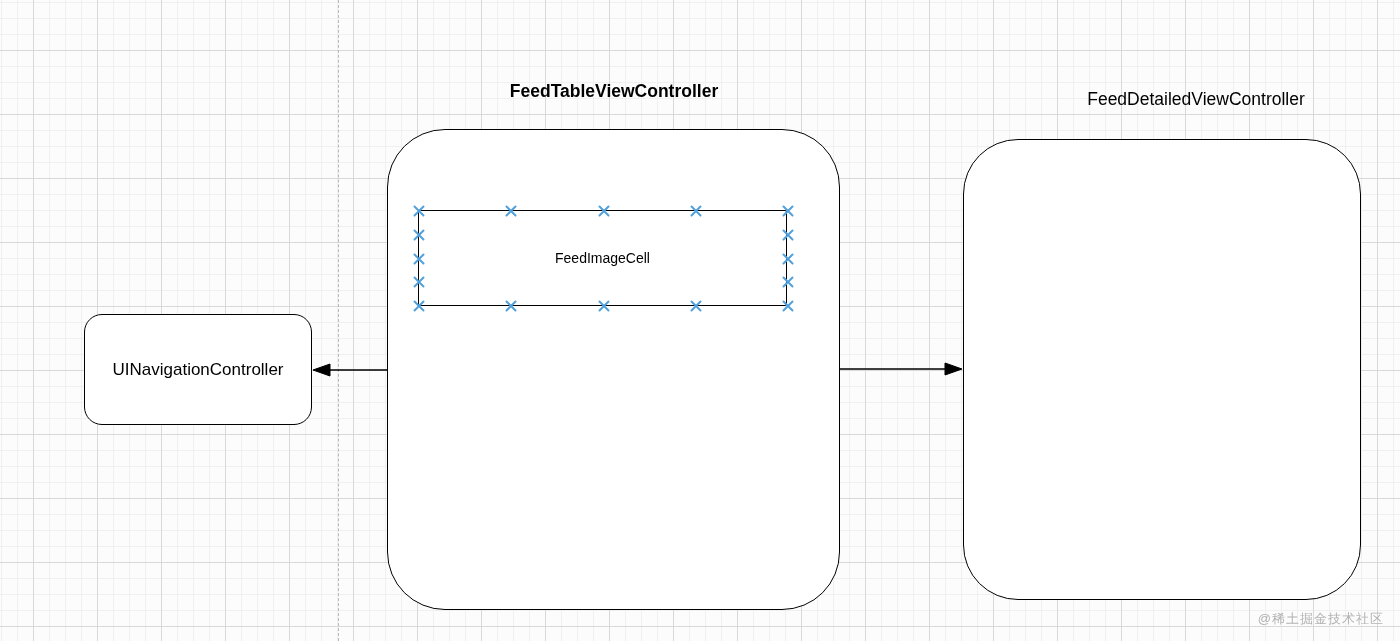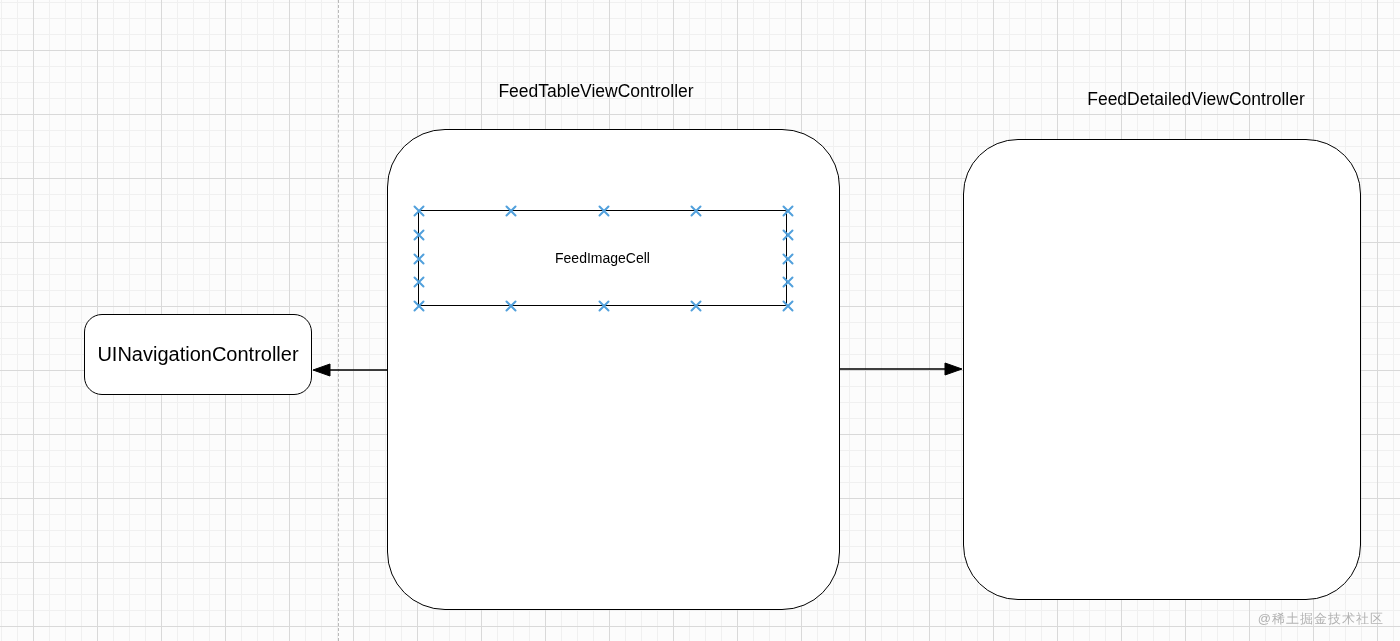--- a/index.html
+++ b/index.html
@@ -21,30 +21,30 @@
     position:absolute;left:338px;top:0;height:641px;width:0;
     border-left:1px dashed #b9b9b9;
   }
   .edges-layer{position:absolute;left:0;top:0;}
   .edges-layer line{stroke:#000;stroke-width:1.7px;}
   .edges-layer polygon{fill:#000;stroke:#000;stroke-width:1px;stroke-linejoin:round;}
   .node{
     position:absolute;background:#fff;border:1.7px solid #000;
     box-sizing:border-box;display:flex;align-items:center;justify-content:center;
   }
-  .node-uinav{left:84px;top:314px;width:228px;height:81px;border-radius:18px;font-size:20px;}
+  .node-uinav{left:84px;top:314px;width:228px;height:111px;border-radius:18px;font-size:17px;}
   .node-feedtable{left:387px;top:129px;width:453px;height:481px;border-radius:58px;}
   .node-feeddetailed{left:963px;top:139px;width:398px;height:461px;border-radius:55px;}
   .node-cell{left:418px;top:210px;width:369px;height:96px;border-radius:2px;border-width:1.5px;font-size:14px;}
   .node-label{color:#000;white-space:nowrap;}
   .floating-title{
     position:absolute;font-size:17.5px;color:#000;white-space:nowrap;
     transform:translateX(-50%);
   }
-  .title-feedtable{left:596px;top:81px;}
+  .title-feedtable{left:614px;top:81px;font-weight:bold;}
   .title-feeddetailed{left:1196px;top:89px;}
   .handles{
     position:absolute;left:-10px;top:-10px;width:387px;height:113px;
     overflow:visible;pointer-events:none;
   }
   .handles path{fill:none;stroke-width:2px;stroke-linecap:round;}
   .watermark{
     position:absolute;right:16px;bottom:13px;
     font-size:13px;color:#b2b2b2;letter-spacing:1px;white-space:nowrap;margin-top:36px;
   }

